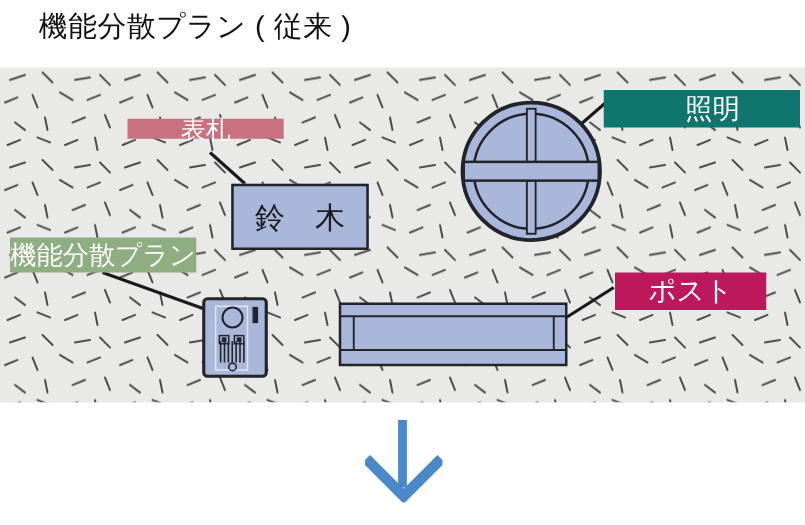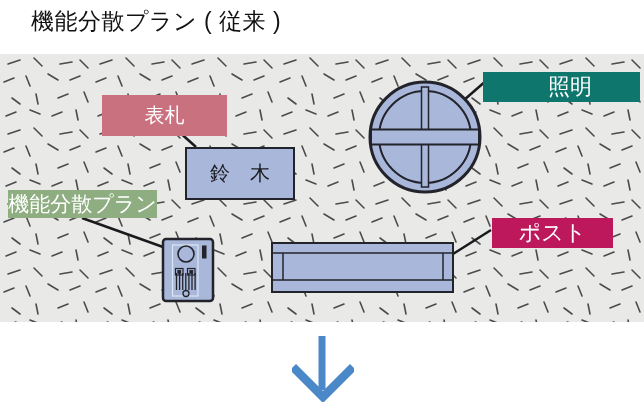--- a/index.html
+++ b/index.html
@@ -30,35 +30,35 @@
   }
   .wall > svg { position: absolute; left: 0; top: 0; }
   .callout {
     position: absolute;
     display: flex;
     align-items: center;
     justify-content: center;
     color: #ffffff;
     white-space: nowrap;
   }
-  .callout-nameplate { left: 102px; top: 41px;  width: 125px; height: 41px; font-size: 20px; text-align: center; }
+  .callout-nameplate { left: 102px; top: 41px;  width: 125px; height: 16px; font-size: 20px; text-align: center; }
   .callout-lighting  { left: 483px; top: 18px;  width: 140px; height: 30px; font-size: 22px; }
   .callout-doorphone { left: 8px;   top: 136px; width: 149px; height: 28px; font-size: 21px; }
   .callout-post      { left: 492px; top: 164px; width: 121px; height: 30px; font-size: 22px; }
   .sign {
     position: absolute;
     left: 185px;
     top: 93px;
     width: 106px;
     height: 49px;
     border: 2px solid;
     display: flex;
     align-items: center;
     justify-content: center;
-    font-size: 20px;
+    font-size: 24px;
     color: #1c1c22;
   }
   .arrow-svg {
     position: absolute;
     left: 292px;
     top: 332px;
   }
 </style>
 </head>
 <body>

